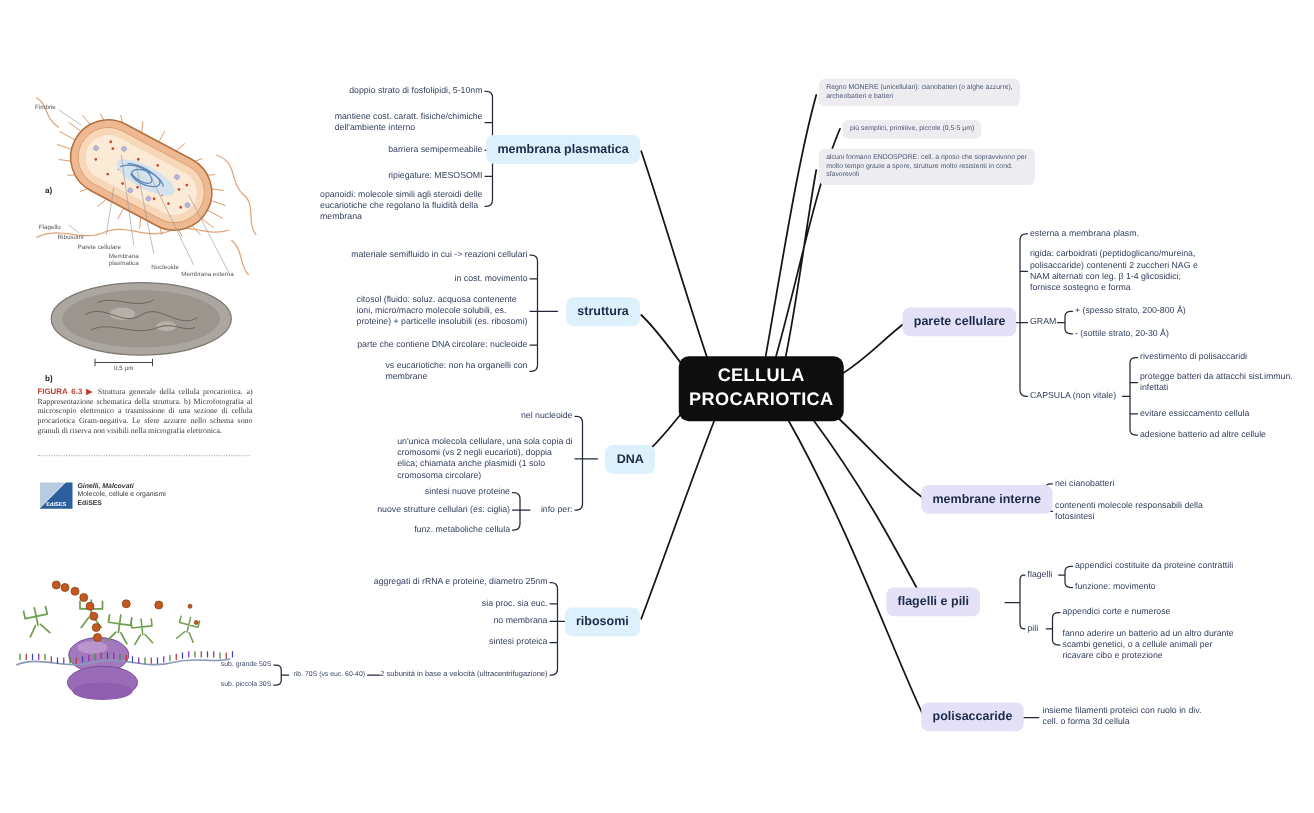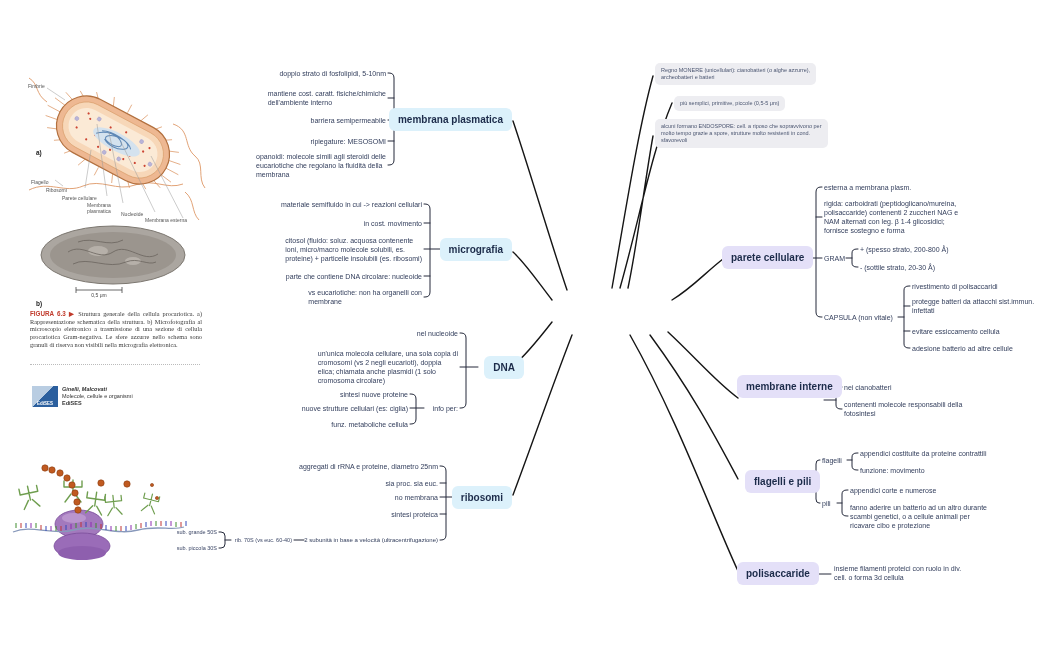--- a/index.html
+++ b/index.html
@@ -152,23 +152,25 @@
         <circle cx="63" cy="41" r="3.2"></circle>
       <circle cx="65" cy="50" r="3.2"></circle>
         <circle cx="66" cy="58" r="3.2"></circle>
       <circle cx="89" cy="31" r="3.2"></circle>
         <circle cx="115" cy="32" r="3.2"></circle>
       <circle cx="140" cy="33" r="1.6"></circle>
         <circle cx="145" cy="46" r="1.6"></circle>
     </g>
   </svg>
 
+  <div class="center">CELLULA
+PROCARIOTICA</div>
 
   <div class="node l" style="right:539px;top:108px">membrana plasmatica</div>
-  <div class="node l" style="right:539px;top:238px">micrografia</div>
+  <div class="node l" style="right:539px;top:238px">struttura</div>
   <div class="node l" style="right:527px;top:356px">DNA</div>
   <div class="node l" style="right:539px;top:486px">ribosomi</div>
 
   <div class="leaf" style="right:665px;top:73px">doppio strato di fosfolipidi, 5-10nm</div>
   <div class="leaf" style="right:665px;top:98px">mantiene cost. caratt. fisiche/chimiche
 dell'ambiente interno</div>
   <div class="leaf" style="right:665px;top:120px">barriera semipermeabile</div>
   <div class="leaf" style="right:665px;top:141px">ripiegature: MESOSOMI</div>
   <div class="leaf" style="right:665px;top:165px">opanoidi: molecole simili agli steroidi delle
 eucariotiche che regolano la fluidità della
@@ -203,22 +205,22 @@
   <div class="leaf xs" style="right:834px;top:548px">sub. piccola 30S</div>
 
   <div class="note" style="left:655px;top:63px">Regno MONERE (unicellulari): cianobatteri (o alghe azzurre),
 archeobatteri e batteri</div>
   <div class="note" style="left:674px;top:96px">più semplici, primitive, piccole (0,5-5 μm)</div>
   <div class="note" style="left:655px;top:119px">alcuni formano ENDOSPORE: cell. a riposo che sopravvivono per
 molto tempo grazie a spore, strutture molto resistenti in cond.
 sfavorevoli</div>
 
   <div class="node r" style="left:722px;top:246px">parete cellulare</div>
-  <div class="node r" style="left:737px;top:375px">membrane interne</div>
-  <div class="node r" style="left:745px;top:470px">flagelli e pili</div>
+  <div class="node r" style="left:737px;top:388px">membrane interne</div>
+  <div class="node r" style="left:709px;top:470px">flagelli e pili</div>
   <div class="node r" style="left:737px;top:562px">polisaccaride</div>
 
   <div class="leaf" style="left:824px;top:187px">esterna a membrana plasm.</div>
   <div class="leaf" style="left:824px;top:217px">rigida: carboidrati (peptidoglicano/mureina,
 polisaccaride) contenenti 2 zuccheri NAG e
 NAM alternati con leg. β 1-4 glicosidici;
 fornisce sostegno e forma</div>
   <div class="leaf" style="left:824px;top:258px">GRAM</div>
   <div class="leaf" style="left:860px;top:249px">+ (spesso strato, 200-800 Å)</div>
   <div class="leaf" style="left:860px;top:267px">- (sottile strato, 20-30 Å)</div>

